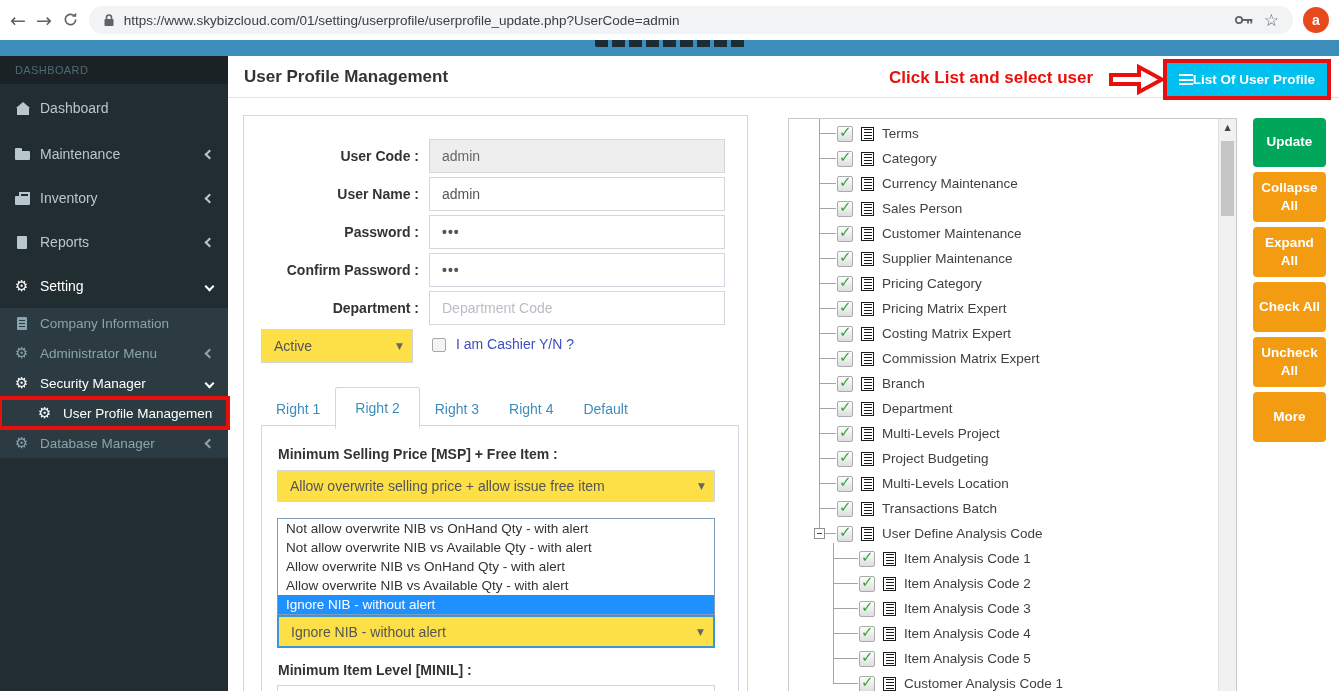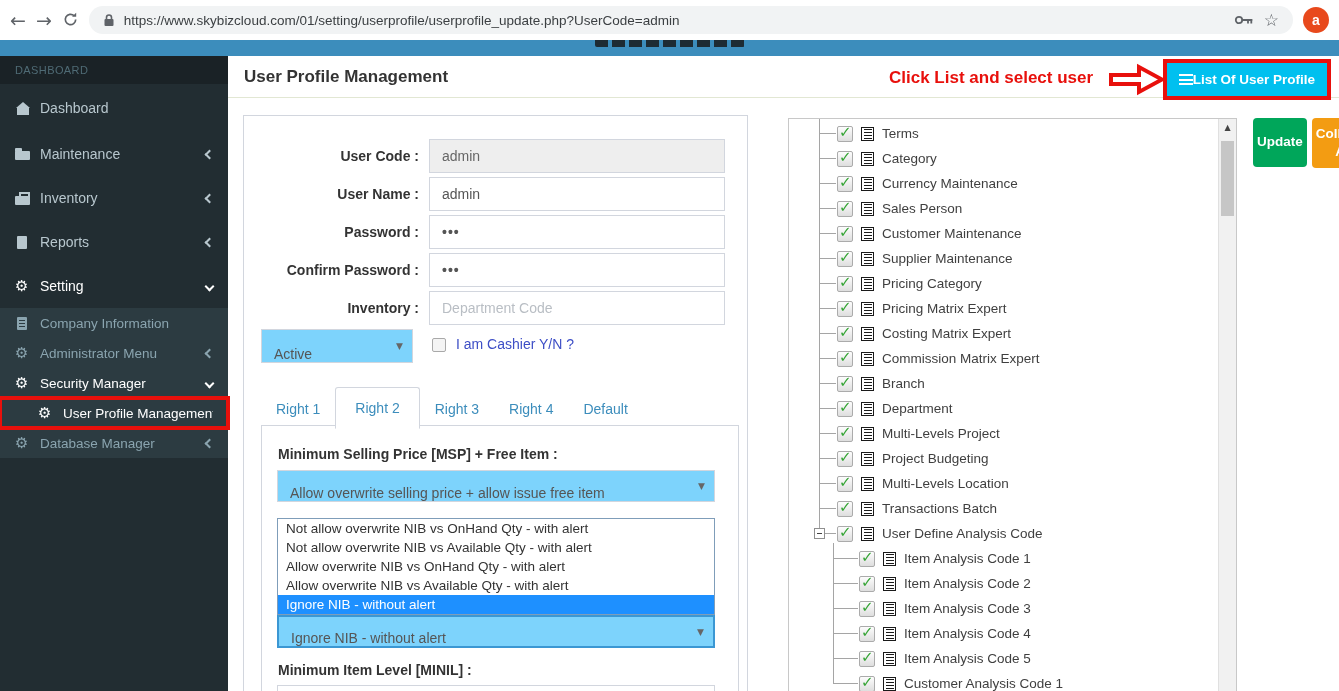--- a/index.html
+++ b/index.html
@@ -56,21 +56,21 @@
   .list-btn{display:flex;align-items:center;gap:0;background:#00c0ef;border:none;color:#fff;font-weight:bold;font-size:13.5px;padding:9px 12px;cursor:pointer;font-family:inherit}
   .btn-list-icon{width:14px;height:11px;background:repeating-linear-gradient(to bottom,#fff 0 2px,transparent 2px 4.5px)}
 
   
   .form-panel{position:absolute;left:243px;top:115px;width:505px;height:600px;border:1px solid #d2d6de;background:#fff}
   .f-label{position:absolute;left:5px;width:170px;text-align:right;font-size:14px;font-weight:bold;color:#333;line-height:34px}
   .f-input{position:absolute;left:185px;width:296px;height:34px;border:1px solid #d2d6de;padding:6px 12px;font-size:14px;color:#555;font-family:Liberation Sans, sans-serif;background:#fff}
   .f-input.disabled{background:#eee;color:#666}
   .f-input::placeholder{color:#b9bec4}
   .pw{letter-spacing:1px;font-weight:bold}
-  .select{border:1px solid #d2d6de;background:#7dd3fc;display:flex;align-items:flex-end;padding:0 26px 0 12px;font-size:14px;color:#555;position:relative;cursor:pointer}
+  .select{border:1px solid #d2d6de;background:#fde047;display:flex;align-items:center;padding:0 26px 0 12px;font-size:14px;color:#555;position:relative;cursor:pointer}
   .select .caret{position:absolute;right:9px;top:50%;transform:translateY(-50%);font-size:9px;color:#666;font-family:"DejaVu Sans",sans-serif}
   .status-select{position:absolute;left:17px;top:213px;width:152px;height:34px}
   .cashier-cb{position:absolute;left:188px;top:222px;width:14px;height:14px;border:1px solid #a9a9a9;background:#f4f4f4;border-radius:2px;cursor:pointer}
   .cashier-label{position:absolute;left:212px;top:220px;font-size:14px;color:#3d4ec6;cursor:pointer}
 
   .tabs{position:absolute;left:17px;top:275px;height:34px;display:flex;align-items:flex-end}
   .tab{padding:8px 15px;font-size:14px;color:#3c8dbc;cursor:pointer}
   .tab.active{background:#fff;border:1px solid #d2d6de;border-bottom-color:#fff;border-radius:3px 3px 0 0;padding:12px 19px;position:relative;top:4px;z-index:2}
   .tab-panel{position:absolute;left:17px;top:309px;width:478px;height:290px;border:1px solid #d2d6de;background:#fff;z-index:1}
   .sec-label{position:absolute;left:16px;font-size:14px;font-weight:bold;color:#333}
@@ -95,21 +95,21 @@
   .tree-row.parent .expander{display:block}
   .tree-check{width:16px;height:16px;border:1px solid #ababab;border-radius:2px;background:linear-gradient(#fdfdfd,#dedede);position:relative;flex:0 0 16px;cursor:pointer}
   .tree-check::before{content:"✓";position:absolute;left:1px;top:-4px;font-size:15px;font-weight:bold;color:#35a435;font-family:"DejaVu Sans",sans-serif}
   .doc-icon{width:13px;height:14px;border:1px solid #1a1a1a;background-image:repeating-linear-gradient(to bottom,#1a1a1a 0 1px,transparent 1px 3px);background-size:8px 10px;background-position:2px 1px;background-repeat:no-repeat;flex:0 0 13px}
   .tree-label{font-size:13.5px;color:#3f3f3f}
   .tree-scroll{position:absolute;right:0;top:0;bottom:0;width:18px;background:#f1f1f1;border-left:1px solid #e0e0e0}
   .scroll-up{height:17px;display:flex;align-items:center;justify-content:center;font-size:8px;color:#444;font-family:"DejaVu Sans",sans-serif;cursor:pointer}
   .scroll-thumb{position:absolute;left:2px;top:22px;width:13px;height:75px;background:#c6c6c6;cursor:grab}
 
   
-  .actions{position:absolute;left:1253px;top:118px;width:73px;display:flex;flex-direction:row;gap:5px}
+  .actions{position:absolute;left:1253px;top:118px;width:73px;display:flex;flex-direction:column;gap:5px}
   .action-btn{height:50px;border:none;border-radius:4px;background:#f39c12;color:#fff;font-size:13.5px;font-weight:bold;font-family:inherit;cursor:pointer;line-height:1.35;padding:4px}
   .action-btn.green{height:49px;background:#00a65a}
 </style>
 </head>
 <body>
 
 <div id="screen">
 
   <div class="chrome">
     <button class="nav-btn">←</button>
@@ -229,21 +229,21 @@
 
     <span class="f-label" style="top:61px">User Name :</span>
     <input class="f-input" style="top: 61px;" value="admin">
 
     <span class="f-label" style="top:99px">Password :</span>
     <input class="f-input pw" style="top: 99px;" value="•••">
 
     <span class="f-label" style="top:137px">Confirm Password :</span>
     <input class="f-input pw" style="top: 137px;" value="•••">
 
-    <span class="f-label" style="top:175px">Inventory :</span>
+    <span class="f-label" style="top:175px">Department :</span>
     <input class="f-input" style="top: 175px;" placeholder="Department Code">
 
     <div class="select status-select">
       <span>Active</span>
       <span class="caret">▼</span>
     </div>
     <span class="cashier-cb"></span>
     <span class="cashier-label">I am Cashier Y/N ?</span>
 
     <div class="tabs">

